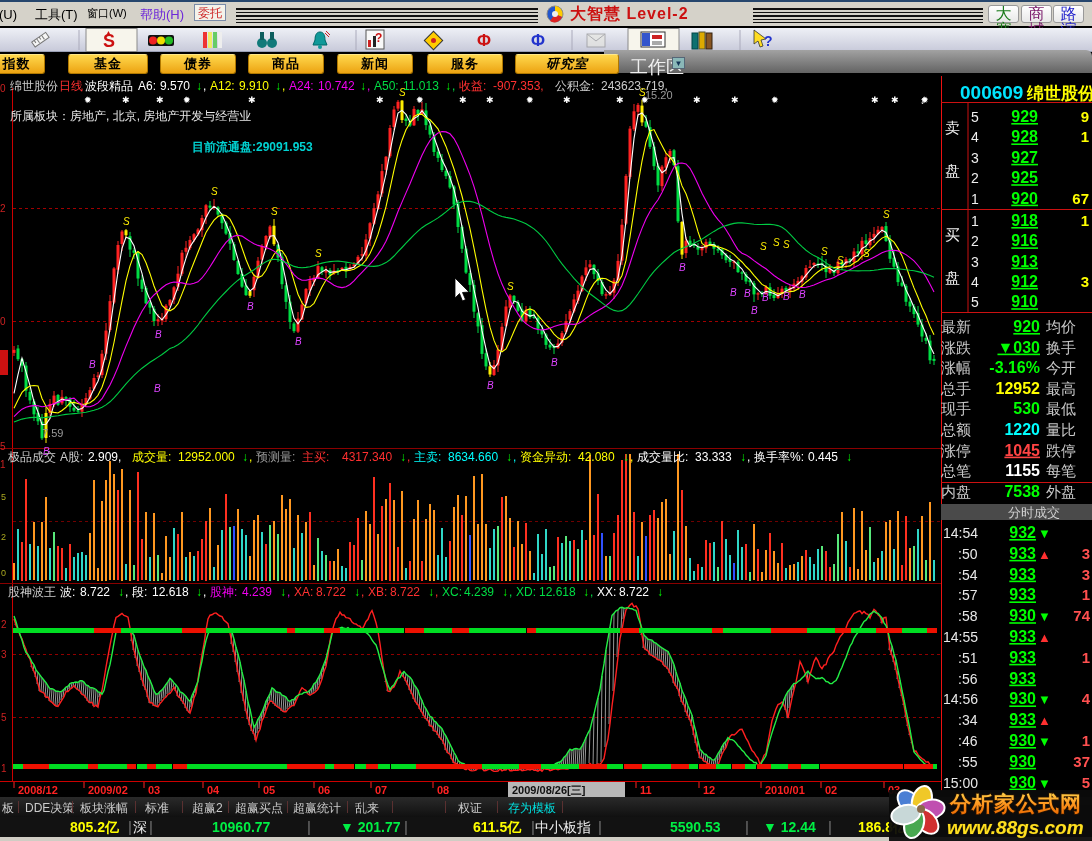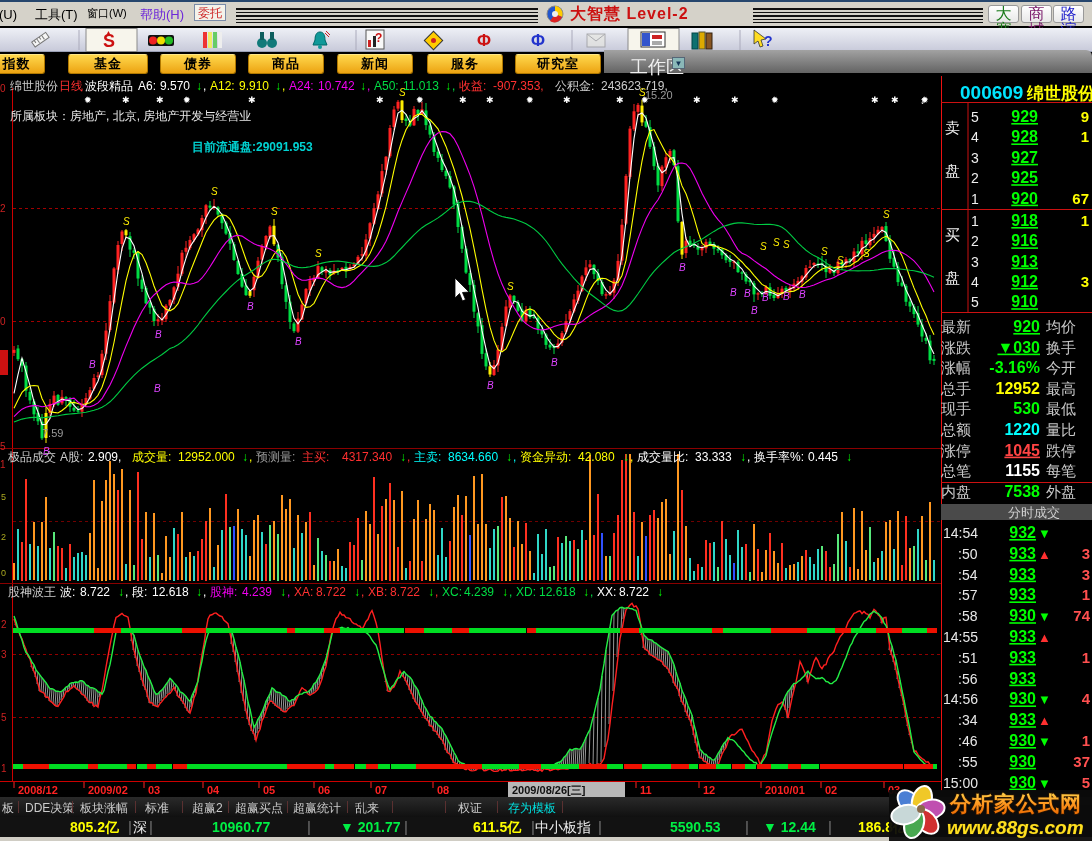--- a/index.html
+++ b/index.html
@@ -104,21 +104,21 @@
 </svg>
     </div>
 <div style="position:absolute;left:0;top:52px;width:1092px;height:24px;background:#000;">
 <div style="position:absolute;left:604px;top:-2px;width:488px;height:23px;background:linear-gradient(#a2a2a2,#636363);border-radius:0 6px 0 0;"></div>
 <div class="ybtn" style="left:-12px;width:57px;">指数</div>
       <div class="ybtn" style="left:68px;width:80px;">基金</div>
       <div class="ybtn" style="left:160px;width:76px;">债券</div>
       <div class="ybtn" style="left:248px;width:76px;">商品</div>
       <div class="ybtn" style="left:337px;width:76px;">新闻</div>
       <div class="ybtn" style="left:427px;width:76px;">服务</div>
-      <div class="ybtn" style="left:515px;width:86px;">研究室</div>
+      <div class="ybtn" style="left:515px;width:104px;font-style:italic;">研究室</div>
 <div style="position:absolute;left:630px;top:3px;font-size:18px;color:#f0f0f0;">工作区</div>
 <div style="position:absolute;left:672px;top:5px;width:13px;height:12px;background:#8ab8b8;border:1px solid #567;color:#135;font-size:8px;text-align:center;line-height:11px;">▼</div>
 </div>
 <svg width="941" height="722" viewBox="0 75 941 722" style="position:absolute;left:0;top:75px">
       <line x1="12.5" y1="88" x2="12.5" y2="781" stroke="#cc0000" stroke-width="1"></line>
       <line x1="13" y1="208.5" x2="940" y2="208.5" stroke="#a00000" stroke-width="1" stroke-dasharray="3,3"></line>
       <line x1="13" y1="321.5" x2="940" y2="321.5" stroke="#a00000" stroke-width="1" stroke-dasharray="3,3"></line>
       <line x1="0" y1="448.5" x2="941" y2="448.5" stroke="#8b0000" stroke-width="1"></line>
       <line x1="13" y1="521.5" x2="940" y2="521.5" stroke="#700000" stroke-width="1" stroke-dasharray="3,3"></line>
       <line x1="0" y1="583.5" x2="941" y2="583.5" stroke="#8b0000" stroke-width="1"></line>

